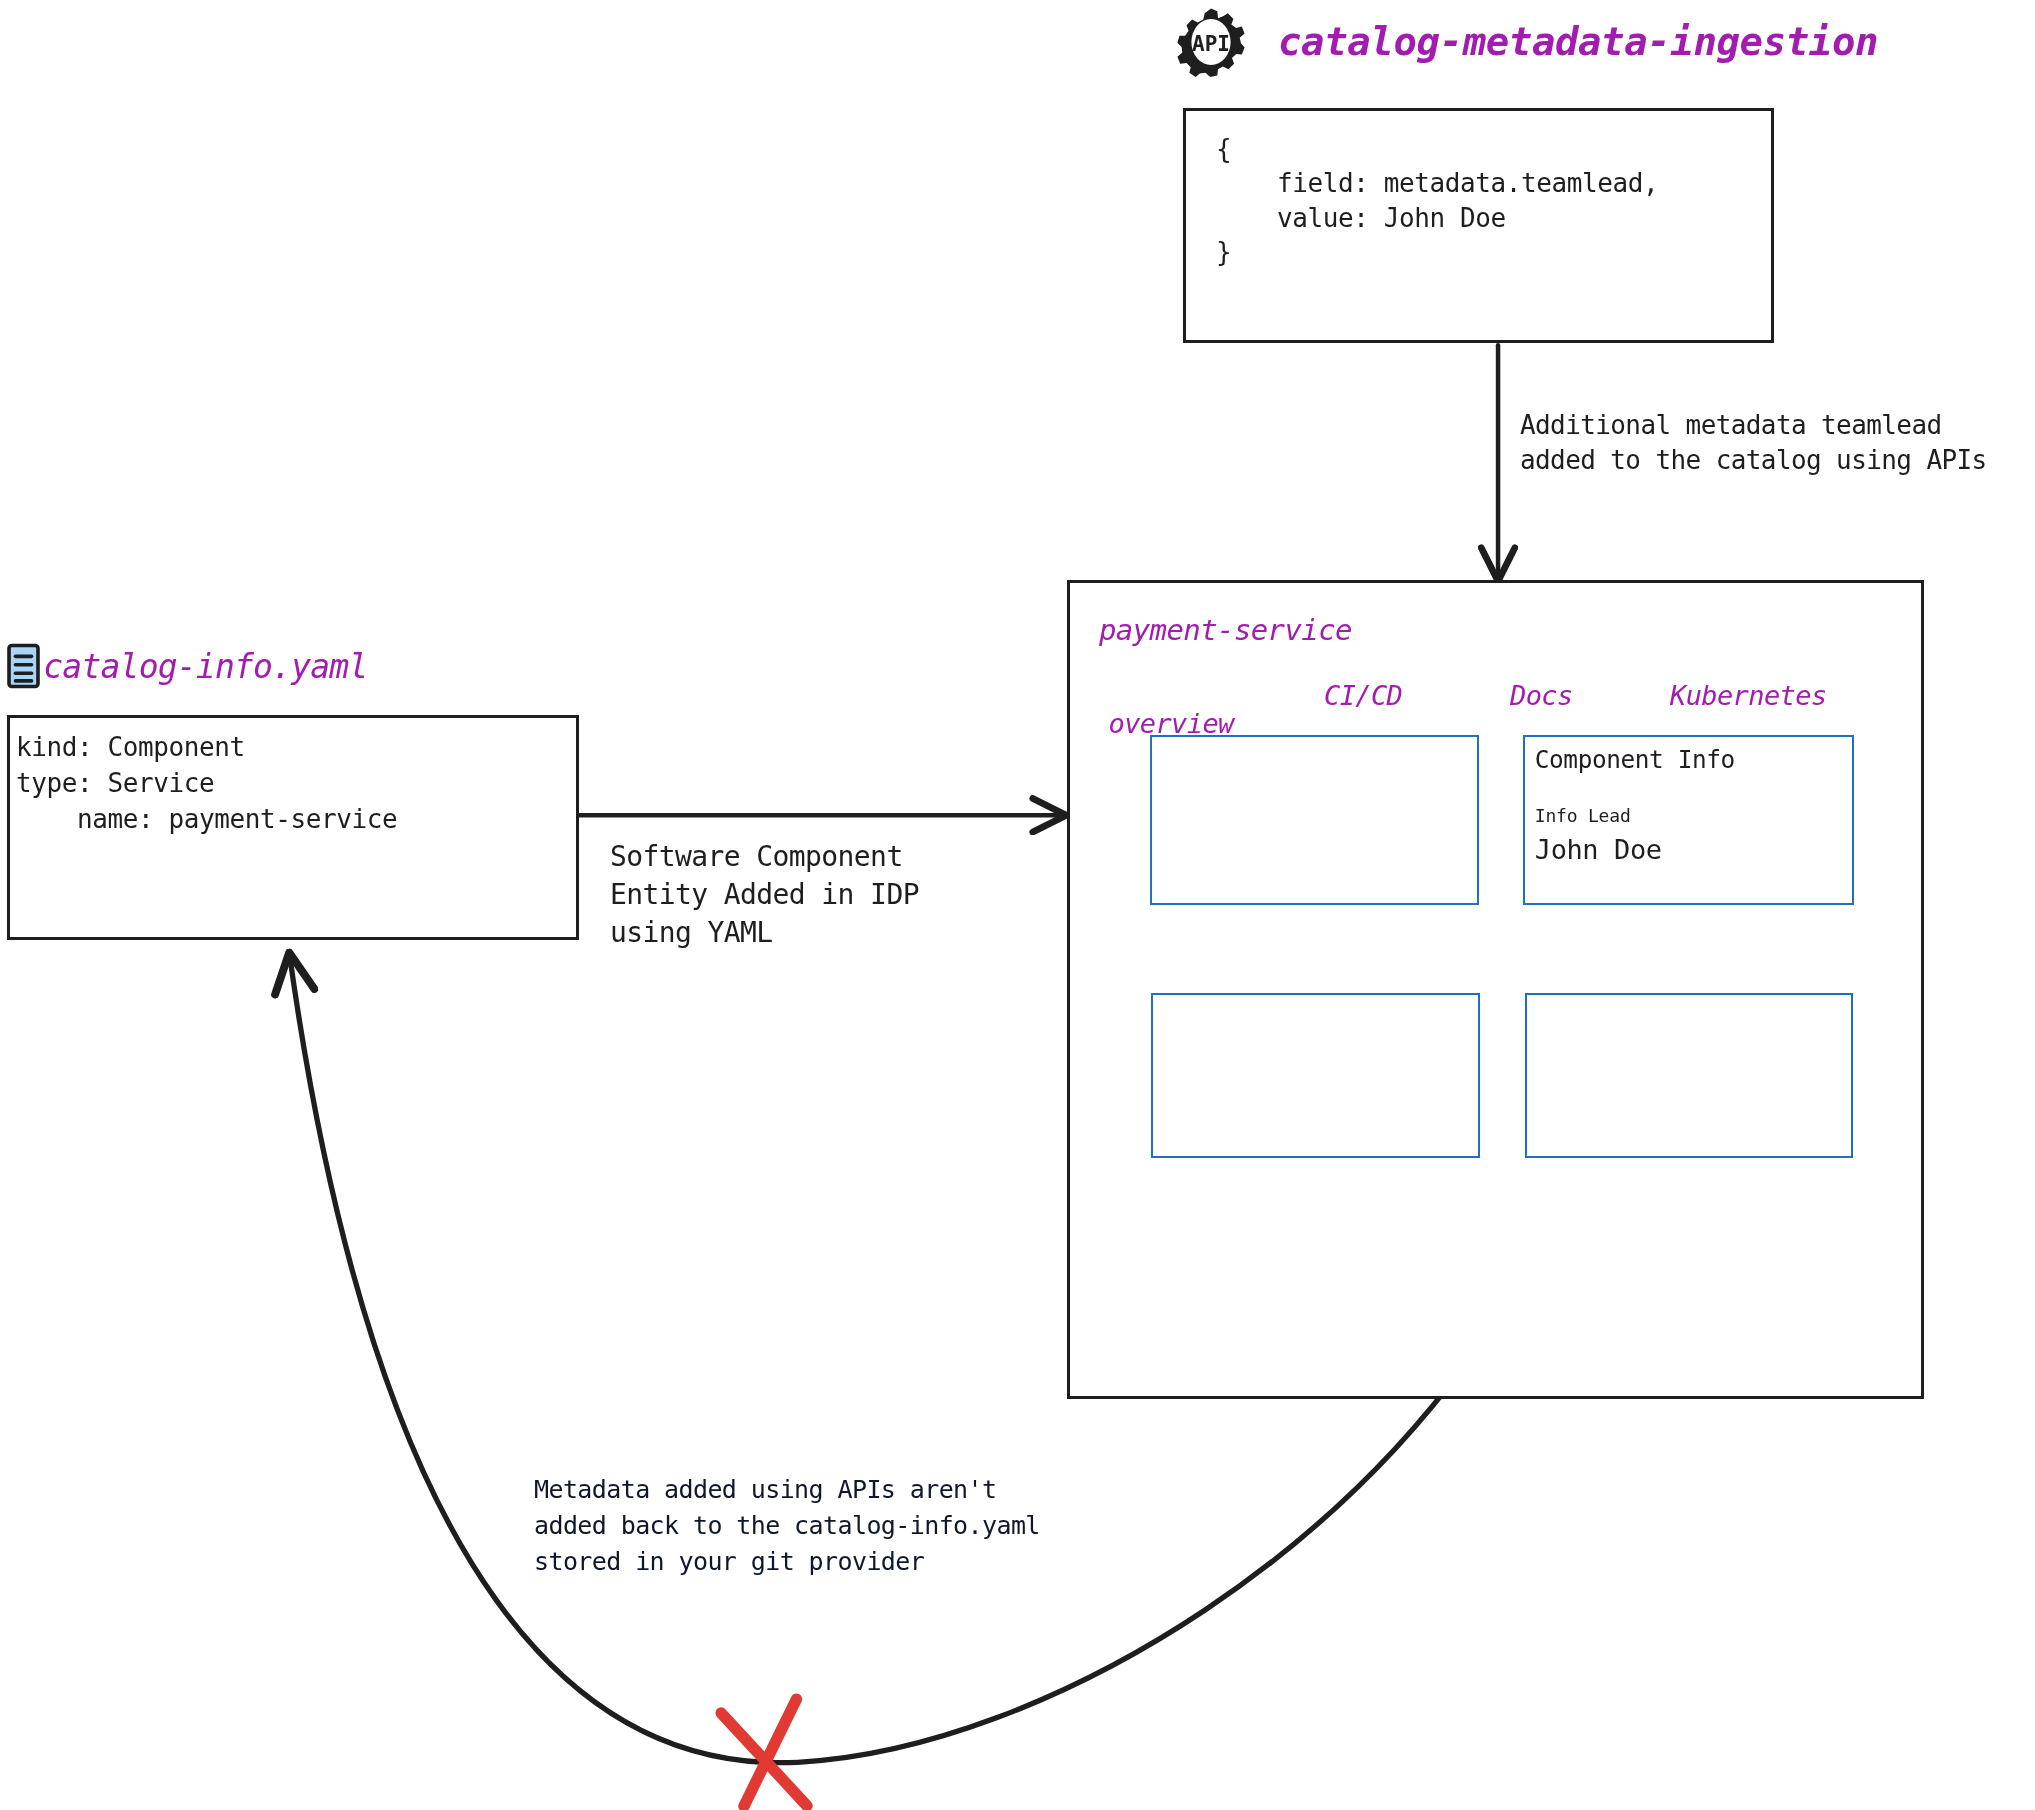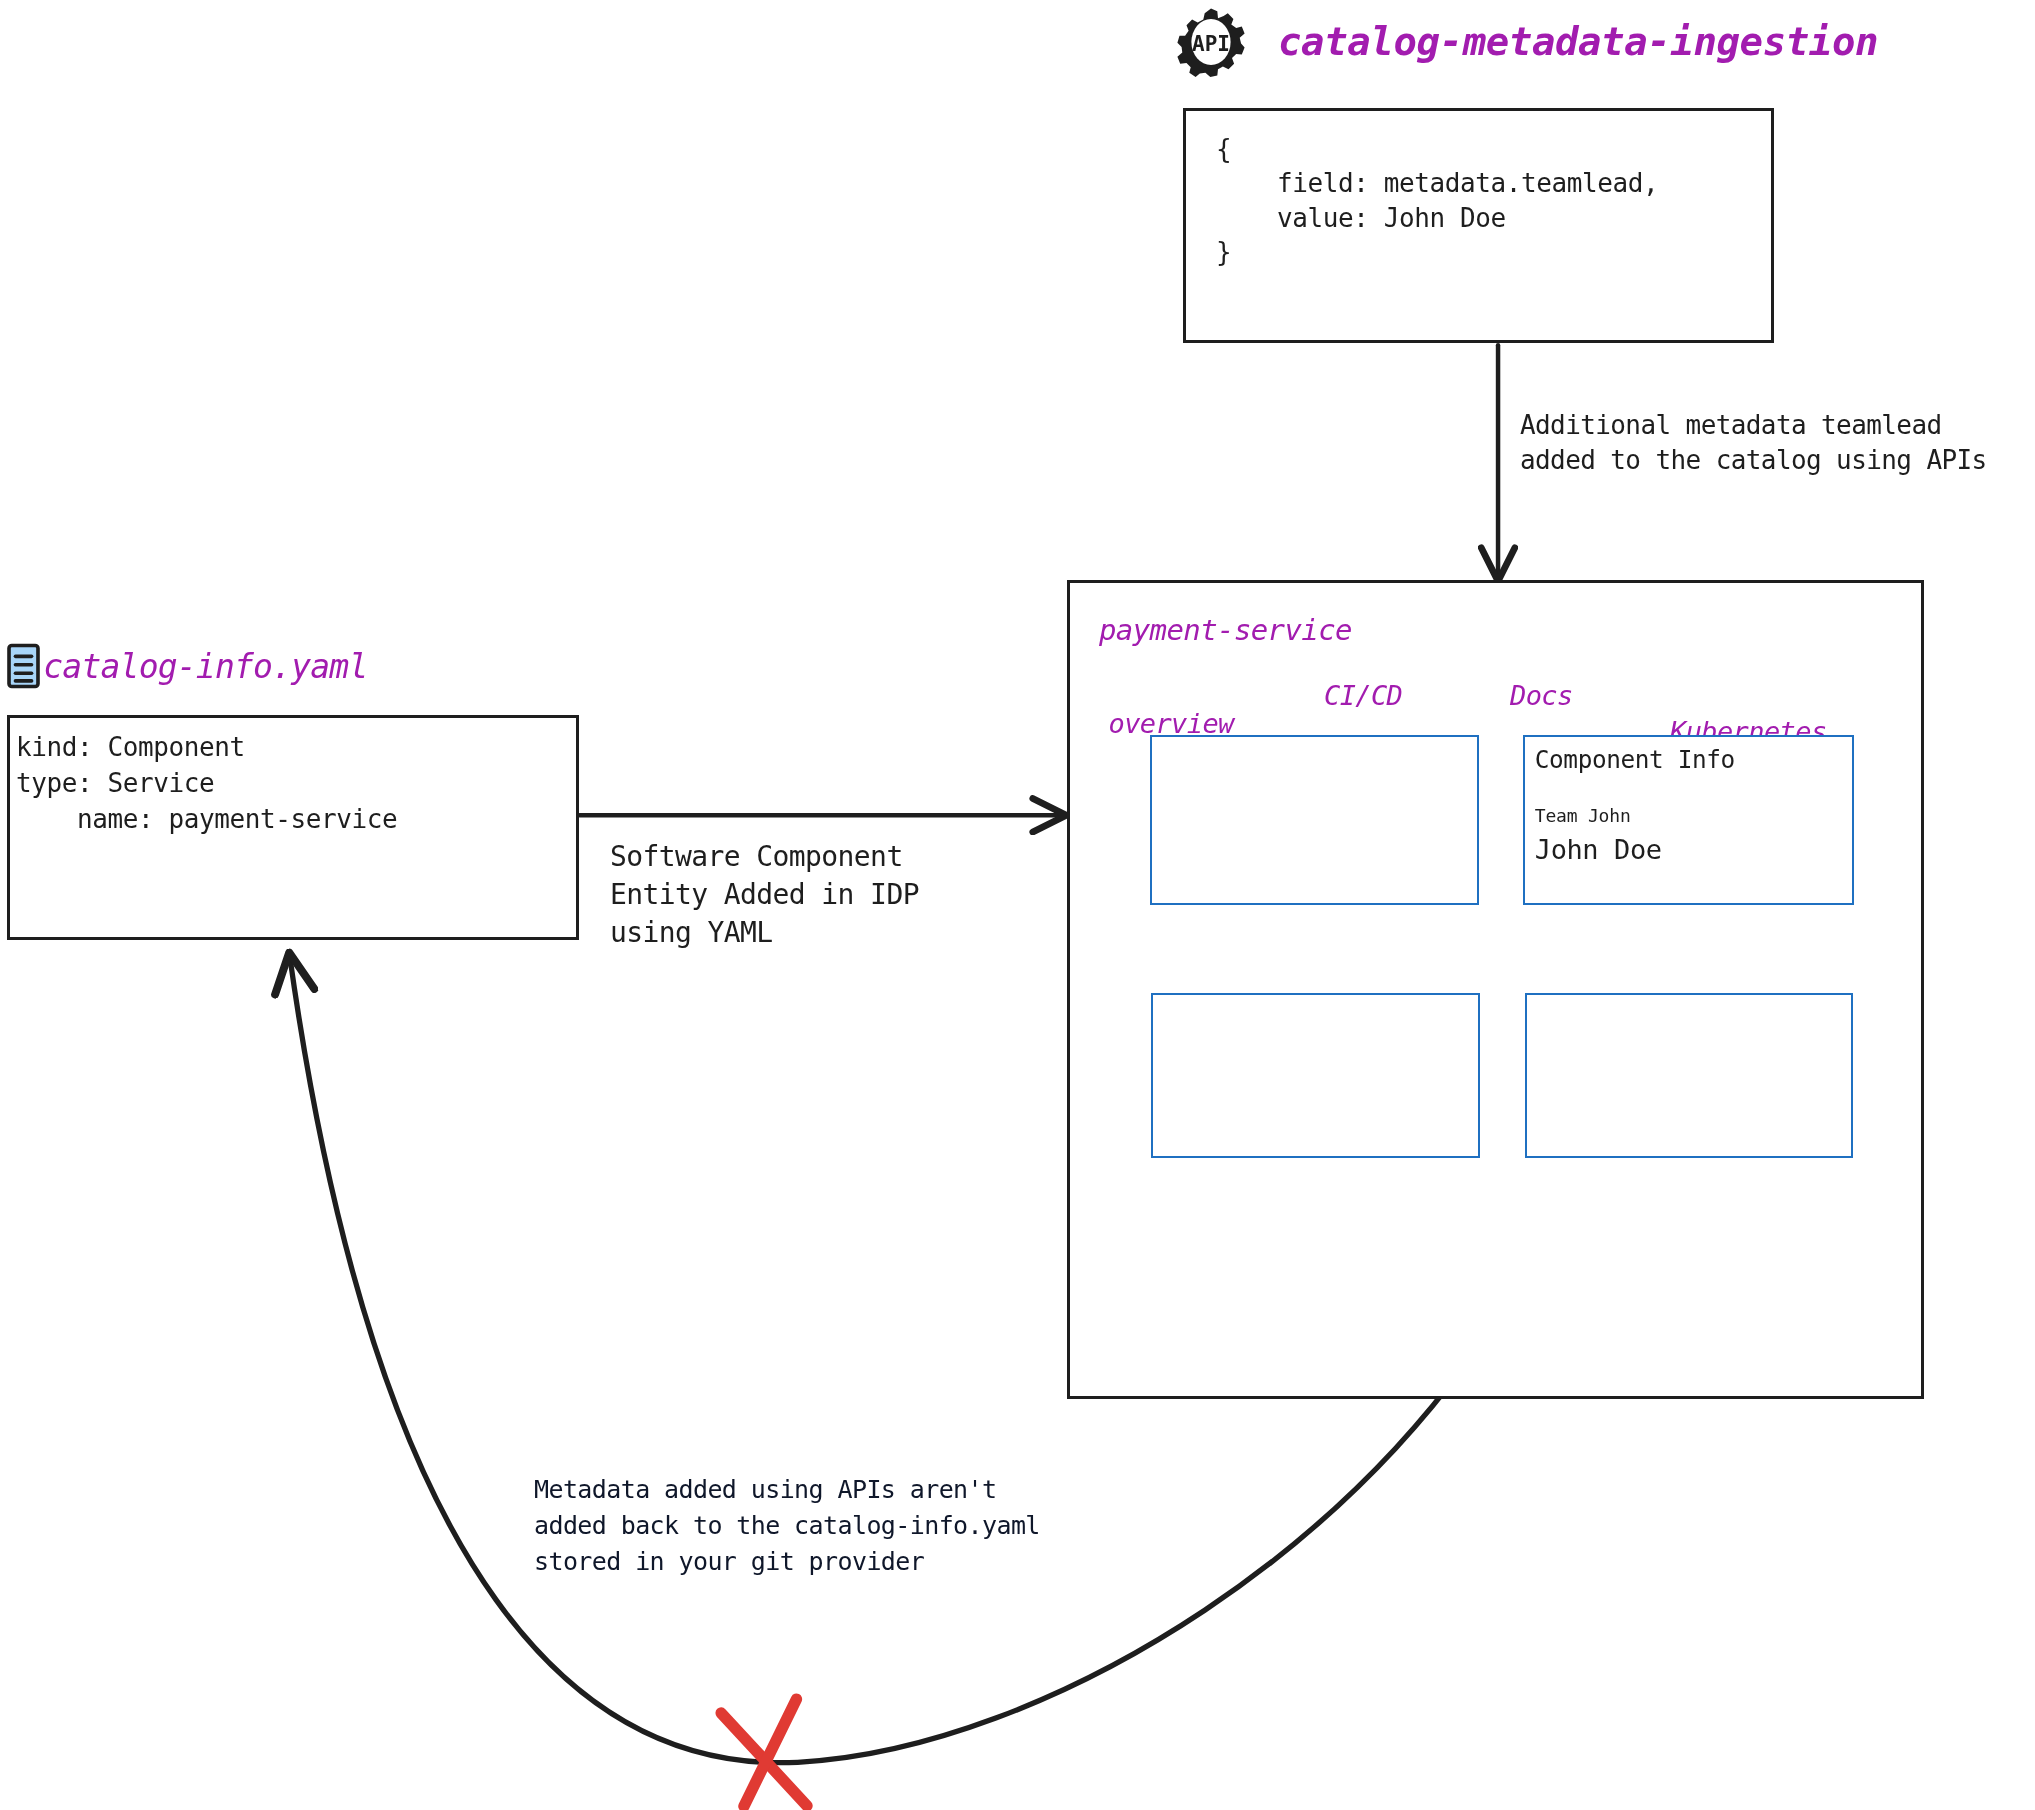--- a/index.html
+++ b/index.html
@@ -170,21 +170,21 @@
     position: absolute;
     font-size: 27px;
     letter-spacing: -0.6px;
     line-height: 1;
     white-space: nowrap;
     top: 0;
   }
   #tab-0 { left: 6.5px; margin-top: 28px; }
   #tab-1 { left: 222px; }
   #tab-2 { left: 408px; }
-  #tab-3 { left: 568px; margin-top: 36px; }
+  #tab-3 { left: 568px; }
 
   .widget {
     position: absolute;
     box-sizing: border-box;
     border: 2.8px solid #1f70c1;
     background: #ffffff;
   }
   #widget-tl { left: 80px; top: 152px;  width: 329px;  height: 170px; }
   #widget-tr { left: 453px; top: 152px; width: 331px;  height: 170px; }
   #widget-bl { left: 81px; top: 410px; width: 329px;  height: 165px; }
@@ -307,21 +307,21 @@
       <div class="tab mono blue" id="tab-0">overview</div>
       <div class="tab mono blue" id="tab-1">CI/CD</div>
       <div class="tab mono blue" id="tab-2">Docs</div>
       <div class="tab mono blue" id="tab-3">Kubernetes</div>
     </div>
 
     <div class="widget" id="widget-tl"></div>
 
     <div class="widget" id="widget-tr">
       <div id="additional-info-title" class="mono">Component Info</div>
-      <div id="team-lead-label" class="mono">Team John</div>
+      <div id="team-lead-label" class="mono">Info Lead</div>
       <div id="team-lead-value" class="mono">John Doe</div>
     </div>
 
     <div class="widget" id="widget-bl"></div>
     <div class="widget" id="widget-br"></div>
   </div>
 
   <div class="node mono red" id="warning-note"><div>Metadata added using APIs aren't</div><div>added back to the catalog-info.yaml</div><div>stored in your git provider</div></div>
 
 </div>

